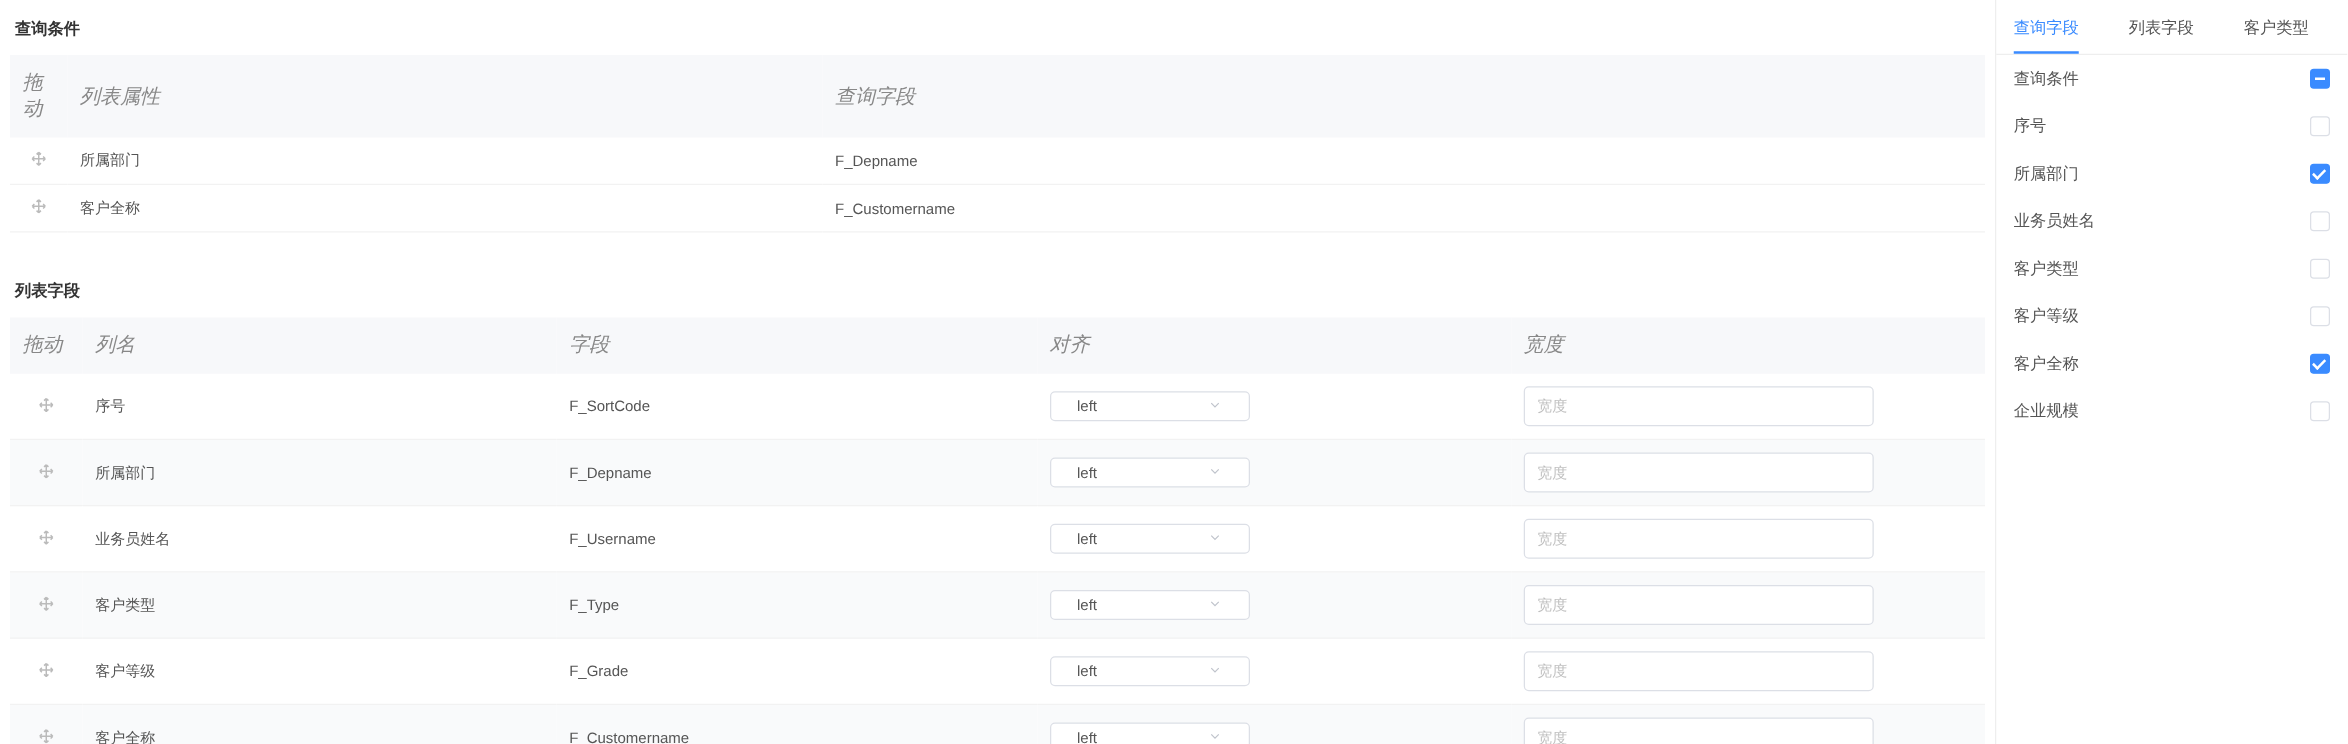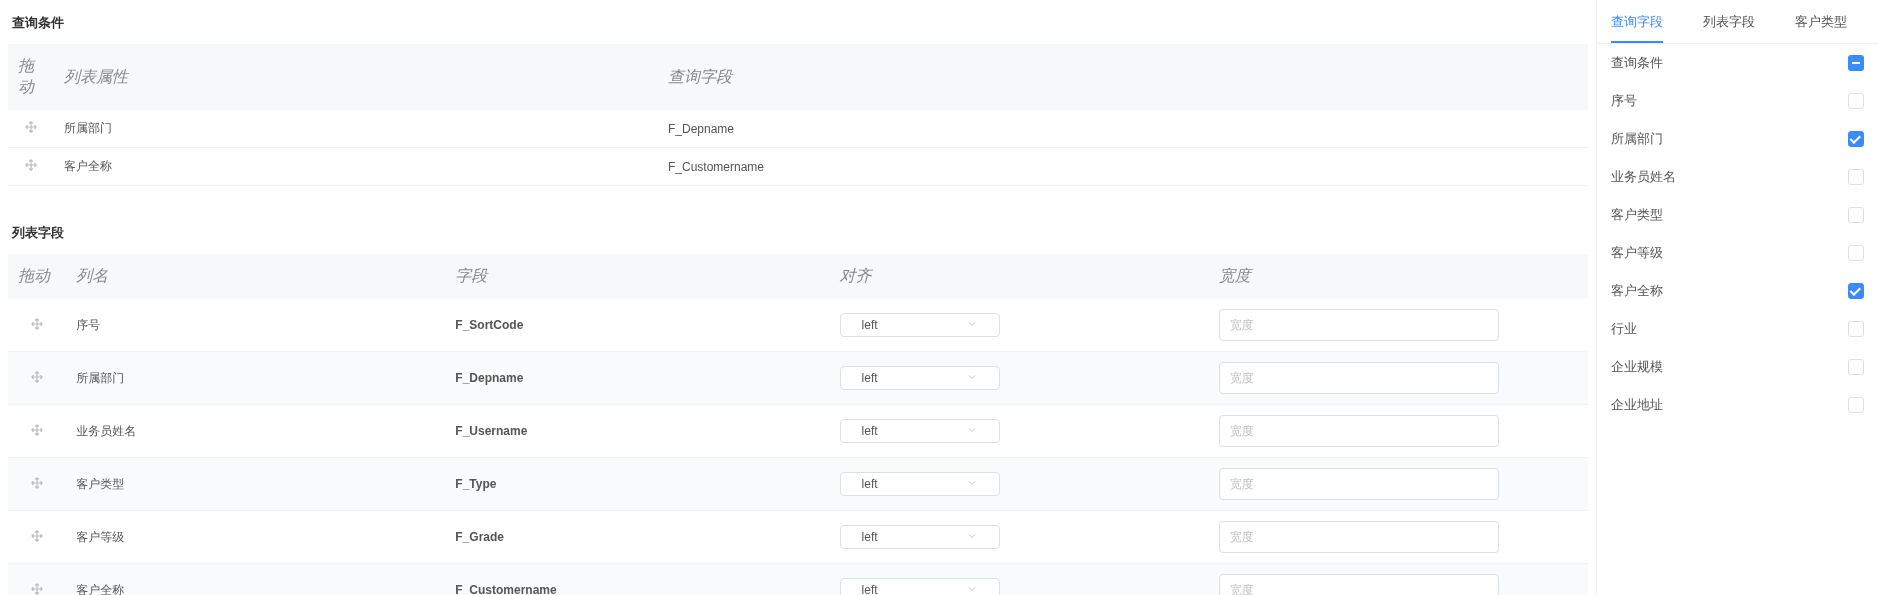--- a/index.html
+++ b/index.html
@@ -43,21 +43,21 @@
     font-size: 12px;
     vertical-align: middle;
   }
   .table tbody tr.alt {
     background: #f9fafb;
   }
   .col-drag { width: 46px; text-align:center; }
   .col-qname { width: 604px; }
   .col-qfield { }
   .col-lname { width: 300px; }
-  .col-lfield { width: 304px; font-weight: bold; }
+  .col-lfield { width: 304px; }
   .col-align { width: 300px; }
   .col-width { width: 300px; }
 
   .drag-handle {
     display:inline-flex;
     align-items:center;
     justify-content:center;
     color:#bbb;
     cursor: move;
   }
@@ -360,25 +360,17 @@
       </div>
       <div class="side-row">
         <span>客户等级</span>
         <span class="checkbox"></span>
       </div>
       <div class="side-row">
         <span>客户全称</span>
         <span class="checkbox checked"></span>
       </div>
       <div class="side-row">
-        <span>行业</span>
-        <span class="checkbox"></span>
-      </div>
-      <div class="side-row">
         <span>企业规模</span>
-        <span class="checkbox"></span>
-      </div>
-      <div class="side-row">
-        <span>企业地址</span>
         <span class="checkbox"></span>
       </div>
     </div>
 </div>
 
 </body></html>

